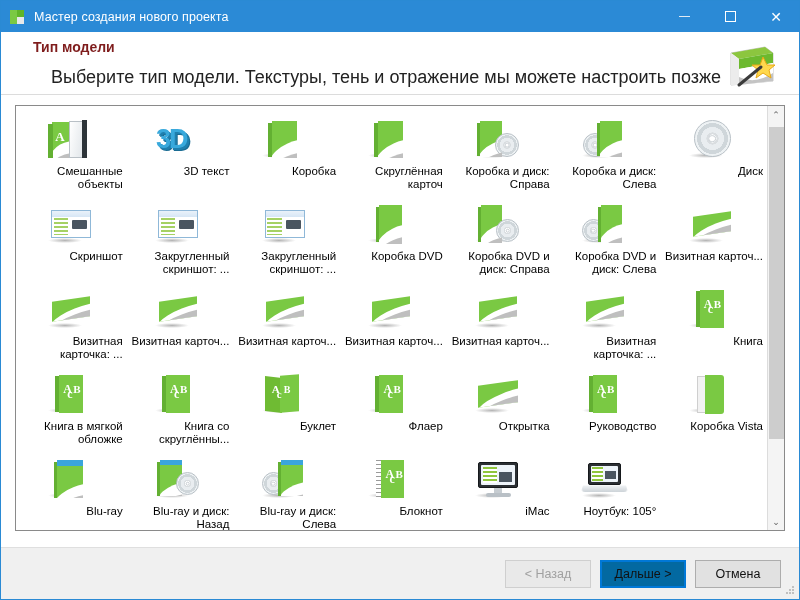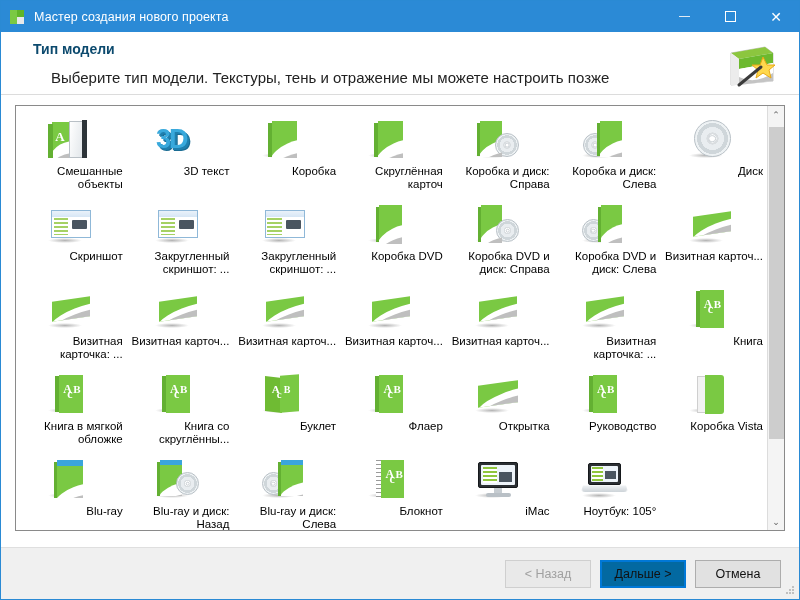--- a/index.html
+++ b/index.html
@@ -42,22 +42,22 @@
   .glyph-max{display:block;width:11px;height:11px;border:1.3px solid #ffffff;box-sizing:border-box;}
   .glyph-close{font-size:14px;font-family:"DejaVu Sans",sans-serif;line-height:1;}
 
   
   .header{
     flex:0 0 auto;height:62px;background:#ffffff;
     border-bottom:1px solid #dcdcdc;
     display:flex;align-items:center;position:relative;
   }
   .header-text{padding-left:32px;}
-  .header-title{font-size:14px;font-weight:bold;color:#0c4a6e;margin-bottom:12px;}
-  .header-sub{font-size:15px;color:#222222;padding-left:18px;}
+  .header-title{font-size:14px;font-weight:bold;color:#7f1d1d;margin-bottom:12px;}
+  .header-sub{font-size:18px;color:#222222;padding-left:18px;}
   .header-icon{
     position:absolute;right:16px;top:7px;width:62px;height:50px;
   }
 
   
   .body{
     flex:1 1 auto;background:#ffffff;position:relative;
     padding:10px 14px 0 14px;box-sizing:border-box;
   }
   .listbox{

